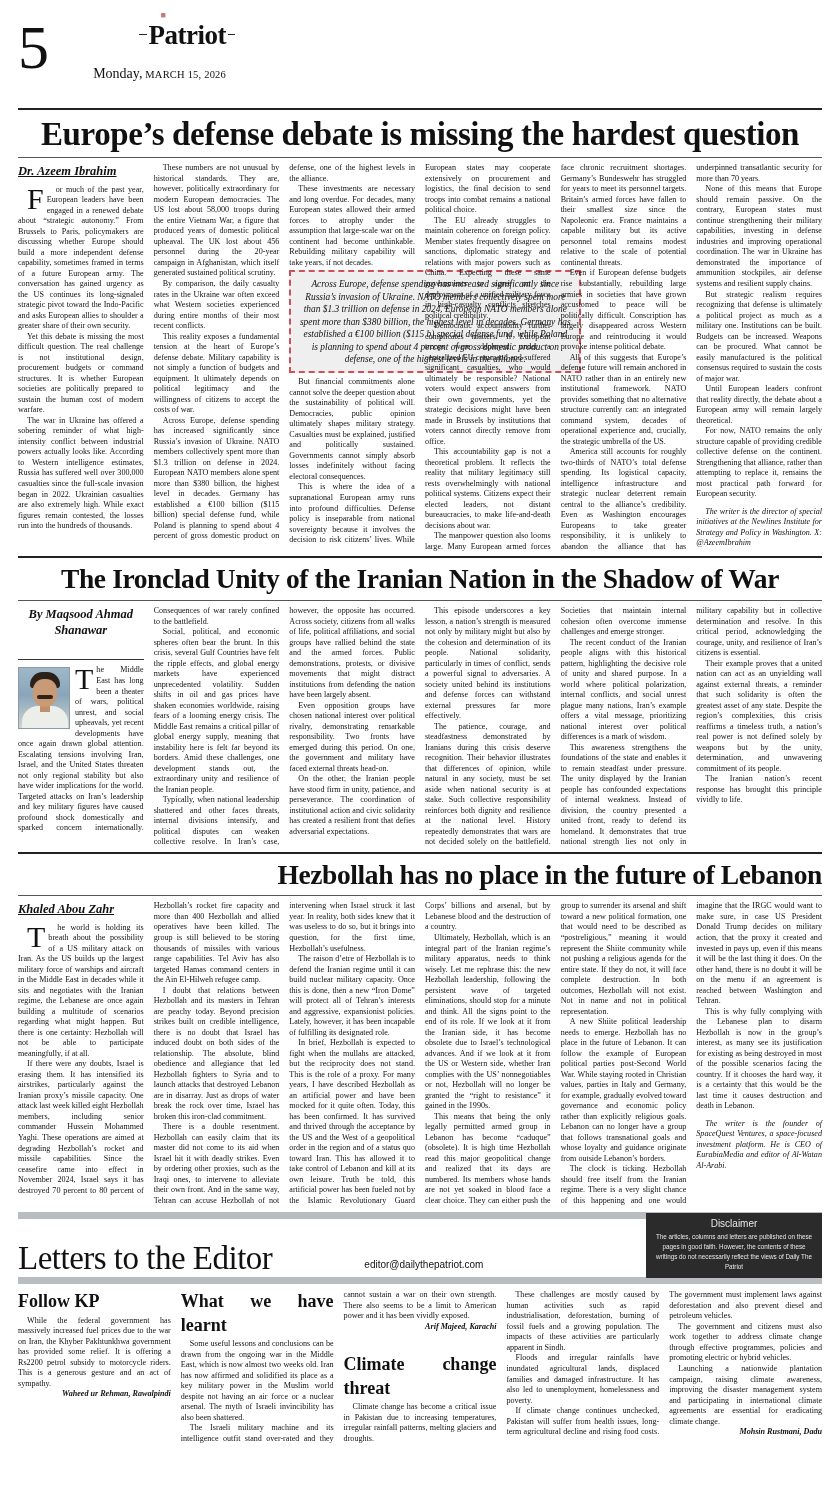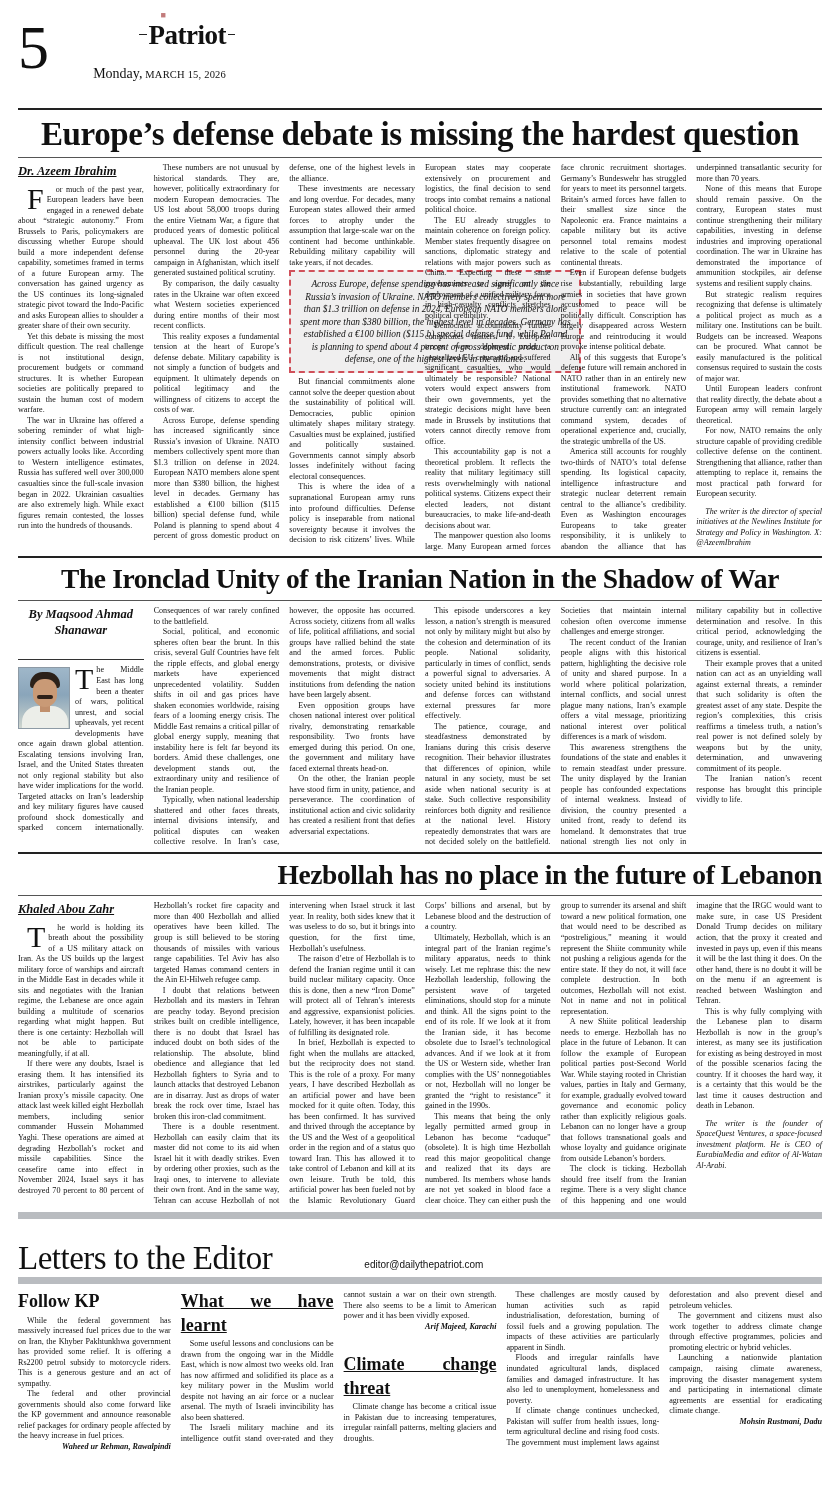--- a/index.html
+++ b/index.html
@@ -107,21 +107,21 @@
   .letters-email { font-size:10px; margin-left:92px; margin-bottom:7px; font-family:"Liberation Sans",sans-serif;}
   .disclaimer {
     position:absolute; right:0; top:-6px; width:176px; background:#2b2b2b; color:#e8e8e8;
     padding:5px 8px 7px 8px; text-align:center; font-family:"Liberation Sans",sans-serif;
   }
   .disclaimer .dt { font-size:10px; margin-bottom:3px; }
   .disclaimer .db { font-size:6.3px; line-height:1.55; }
 
   .letter-title { font-size:18px; font-weight:700; font-family:"Liberation Serif",serif;
       margin:0 0 2px 0; }
-  .letter-title.sub { margin-top:21px;text-decoration:underline; }
+  .letter-title.sub { margin-top:21px; }
   .sig { font-style:italic; font-weight:700; text-align:right; text-indent:0; }
 </style>
 </head>
 <body>
 
 <div class="page">
 
   <div class="masthead">
     <div class="page-num">5</div>
     <div class="mast-right">
@@ -217,27 +217,30 @@
       <p>The clock is ticking. Hezbollah should free itself from the Iranian regime. There is a very slight chance of this happening and one would imagine that the IRGC would want to make sure, in case US President Donald Trump decides on military action, that the proxy it created and invested in pays up, even if this means it will be the last thing it does. On the other hand, there is no doubt it will be on the menu if an agreement is reached between Washington and Tehran.</p>
       <p>This is why fully complying with the Lebanese plan to disarm Hezbollah is now in the group’s interest, as many see its justification for existing as being destroyed in most of the possible scenarios facing the country. If it chooses the hard way, it is a certainty that this would be the last time it causes destruction and death in Lebanon.</p>
       <p class="bio">The writer is the founder of SpaceQuest Ventures, a space-focused investment platform. He is CEO of EurabiaMedia and editor of Al-Watan Al-Arabi.</p>
     </div>
   </div>
 
   <div class="hr-grey" style="margin-top:6px;"></div>
   <div class="letters-head">
     <div class="letters-title">Letters to the Editor</div>
     <div class="letters-email">editor@dailythepatriot.com</div>
+    <div class="disclaimer">
+      <div class="dt">Disclaimer</div>
+      <div class="db">The articles, columns and letters are published on these pages in good faith. However, the contents of these writings do not necessarily reflect the views of Daily The Patriot</div>
+    </div>
   </div>
   <div class="hr-grey"></div>
 
   <div class="cols c5" style="margin-top:6px;">
     <div class="letter-title">Follow KP</div>
     <p>While the federal government has massively increased fuel prices due to the war on Iran, the Khyber Pakhtunkhwa government has provided some relief. It is offering a Rs2200 petrol subsidy to motorcycle riders. This is a generous gesture and an act of sympathy.</p>
-    <p>The federal and other provincial governments should also come forward like the KP government and announce reasonable relief packages for ordinary people affected by the heavy increase in fuel prices.</p>
     <p class="sig">Waheed ur Rehman, Rawalpindi</p>
 
     <div class="letter-title sub">What we have learnt</div>
     <p>Some useful lessons and conclusions can be drawn from the ongoing war in the Middle East, which is now almost two weeks old. Iran has now affirmed and solidified its place as a key military power in the Muslim world despite not having an air force or a nuclear arsenal. The myth of Israeli invincibility has also been shattered.</p>
     <p>The Israeli military machine and its intelligence outfit stand over-rated and they cannot sustain a war on their own strength. There also seems to be a limit to American power and it has been vividly exposed.</p>
     <p class="sig">Arif Majeed, Karachi</p>
 
     <div class="letter-title sub">Climate change threat</div>
     <p>Climate change has become a critical issue in Pakistan due to increasing temperatures, irregular rainfall patterns, melting glaciers and droughts.</p>
     <p>These challenges are mostly caused by human activities such as rapid industrialisation, deforestation, burning of fossil fuels and a growing population. The impacts of these activities are particularly apparent in Sindh.</p>

